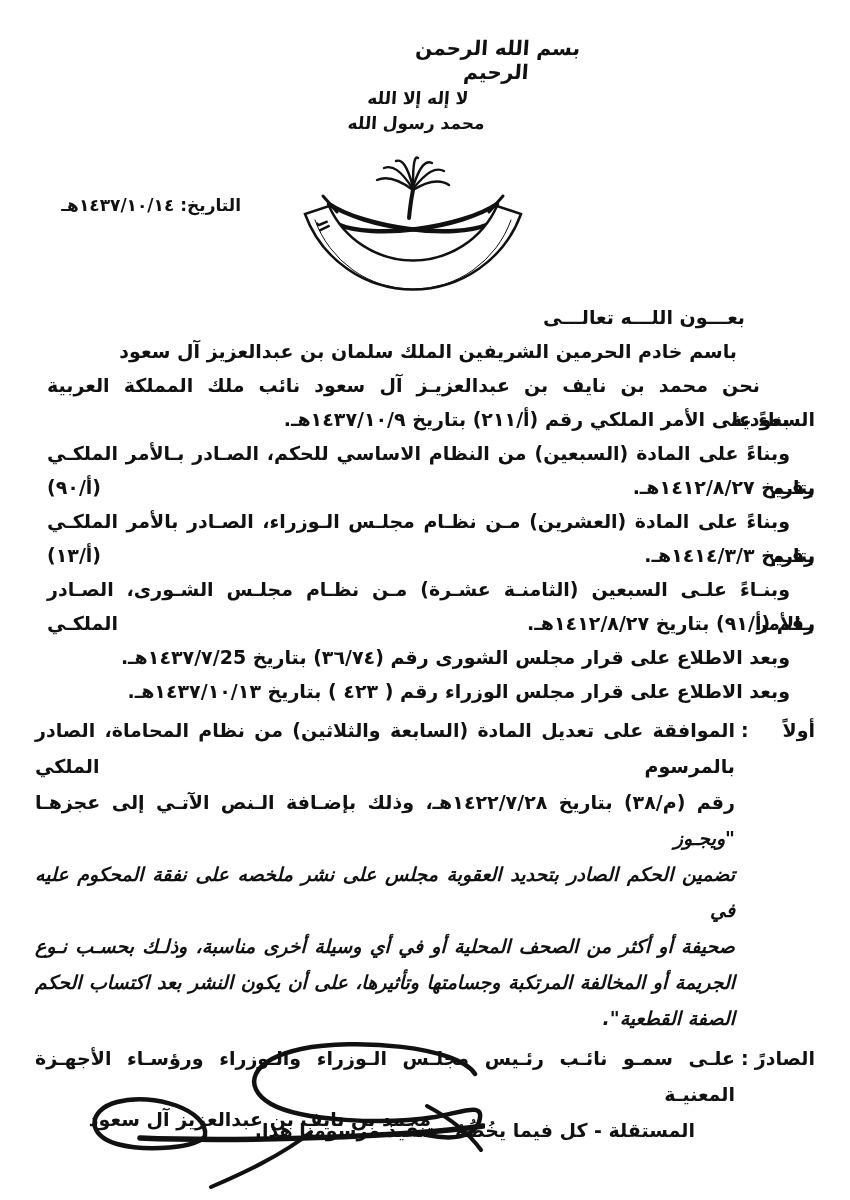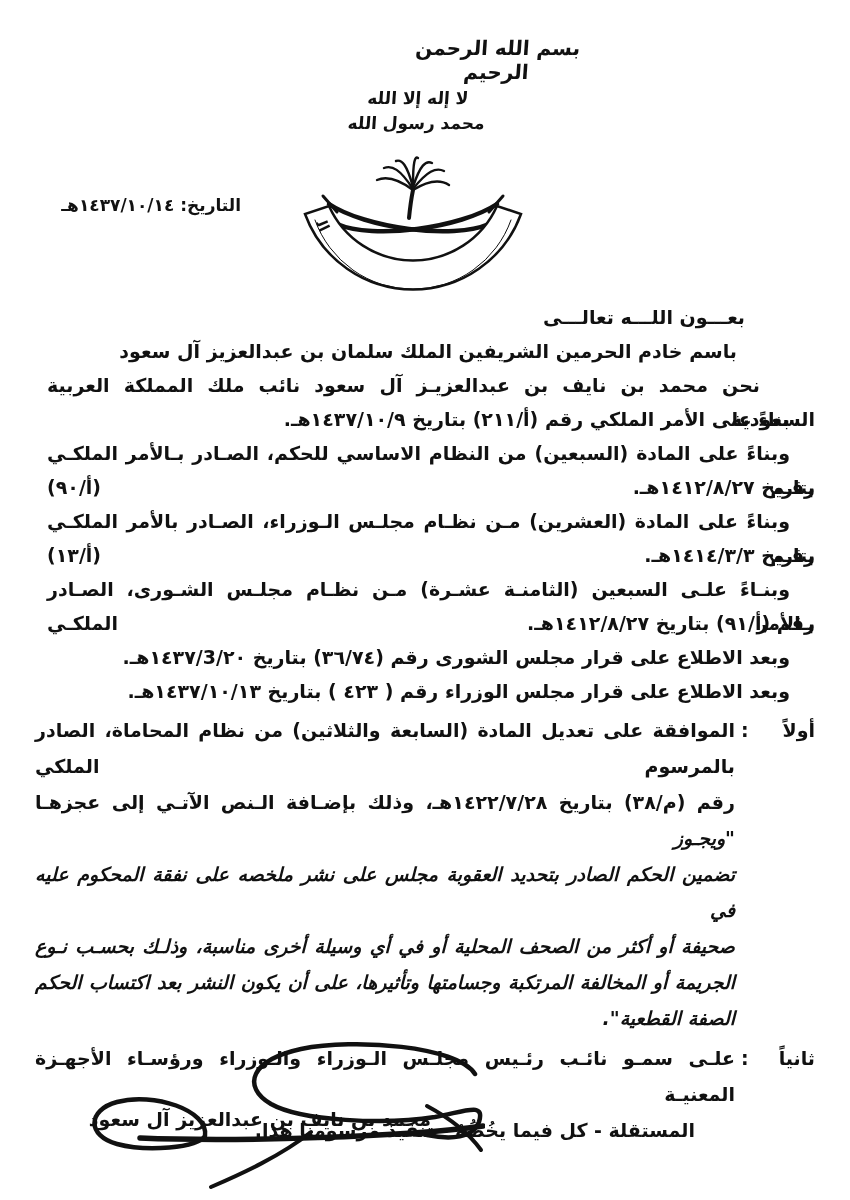--- a/index.html
+++ b/index.html
@@ -115,39 +115,39 @@
         <div class="bline ind70">بعـــون اللـــه تعالـــى</div>
         <div class="bline ind78">باسم خادم الحرمين الشريفين الملك سلمان بن عبدالعزيز آل سعود</div>
         <div class="bline just ind55">نحن محمد بن نايف بن عبدالعزيـز آل سعود نائب ملك المملكة العربية السعودية</div>
         <div class="bline ind25">بناءً على الأمر الملكي رقم (أ/٢١١) بتاريخ ١٤٣٧/١٠/٩هـ.</div>
         <div class="bline just ind25">وبناءً على المادة (السبعين) من النظام الاساسي للحكم، الصـادر بـالأمر الملكـي رقـم (أ/٩٠)</div>
         <div class="bline ">بتاريخ ١٤١٢/٨/٢٧هـ.</div>
         <div class="bline just ind25">وبناءً على المادة (العشرين) مـن نظـام مجلـس الـوزراء، الصـادر بالأمر الملكـي رقـم (أ/١٣)</div>
         <div class="bline ">بتاريخ ١٤١٤/٣/٣هـ.</div>
         <div class="bline just ind25">وبنـاءً علـى السبعين (الثامنـة عشـرة) مـن نظـام مجلـس الشـورى، الصـادر بـالأمر الملكـي</div>
         <div class="bline ">رقم (أ/٩١) بتاريخ ١٤١٢/٨/٢٧هـ.</div>
-        <div class="bline ind25">وبعد الاطلاع على قرار مجلس الشورى رقم (٣٦/٧٤) بتاريخ ١٤٣٧/3/٢٠هـ.</div>
+        <div class="bline ind25">وبعد الاطلاع على قرار مجلس الشورى رقم (٣٦/٧٤) بتاريخ ١٤٣٧/٧/25هـ.</div>
         <div class="bline ind25">وبعد الاطلاع على قرار مجلس الوزراء رقم ( ٤٢٣ ) بتاريخ ١٤٣٧/١٠/١٣هـ.</div>
       </div>
     <div>
         <div class="item">
           <div class="item-label">
             <span>أولاً</span>
             <span>:</span>
           </div>
           <div class="iline just"><span>الموافقة على تعديل المادة (السابعة والثلاثين) من نظام المحاماة، الصادر بالمرسوم الملكي</span></div>
           <div class="iline just"><span>رقم (م/٣٨) بتاريخ ١٤٢٢/٧/٢٨هـ، وذلك بإضـافة الـنص الآتـي إلى عجزهـا </span><span class="q">"ويجـوز</span></div>
           <div class="iline just"><span class="q">تضمين الحكم الصادر بتحديد العقوبة مجلس على نشر ملخصه على نفقة المحكوم عليه في</span></div>
           <div class="iline just"><span class="q">صحيفة أو أكثر من الصحف المحلية أو في أي وسيلة أخرى مناسبة، وذلـك بحسـب نـوع</span></div>
           <div class="iline just"><span class="q">الجريمة أو المخالفة المرتكبة وجسامتها وتأثيرها، على أن يكون النشر بعد اكتساب الحكم</span></div>
           <div class="iline "><span class="q">الصفة القطعية".</span></div>
         </div>
         <div class="item">
           <div class="item-label">
-            <span>ثانياً</span>
+            <span>الصادرً</span>
             <span>:</span>
           </div>
           <div class="iline just"><span>علـى سمـو نائـب رئـيس مجلـس الـوزراء والـوزراء ورؤسـاء الأجهـزة المعنيـة</span></div>
           <div class="iline ind40"><span>المستقلة - كل فيما يخُصُّهُ - تنفيذ مرسومنا هذا.</span></div>
         </div>
       </div>
   </div>
 
   <div class="sig-name">محمد بن نايف بن عبدالعزيز آل سعود</div>
 

